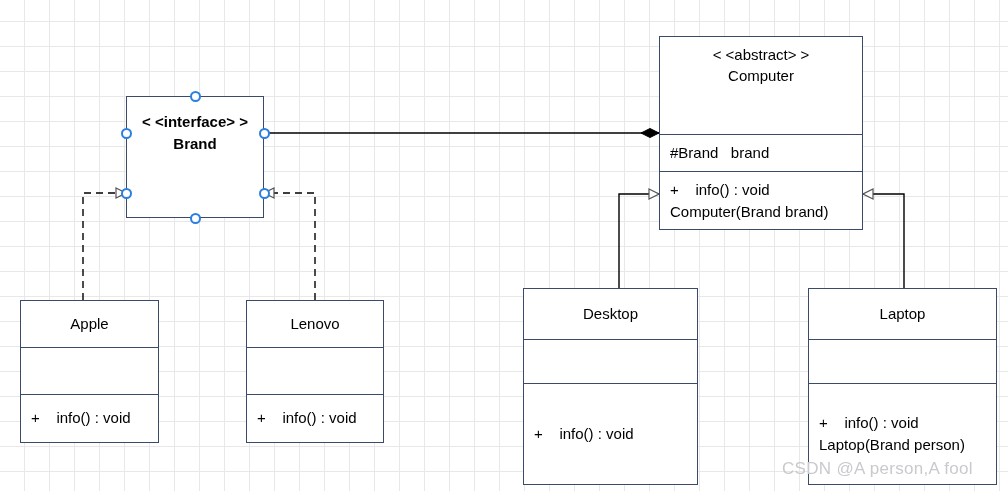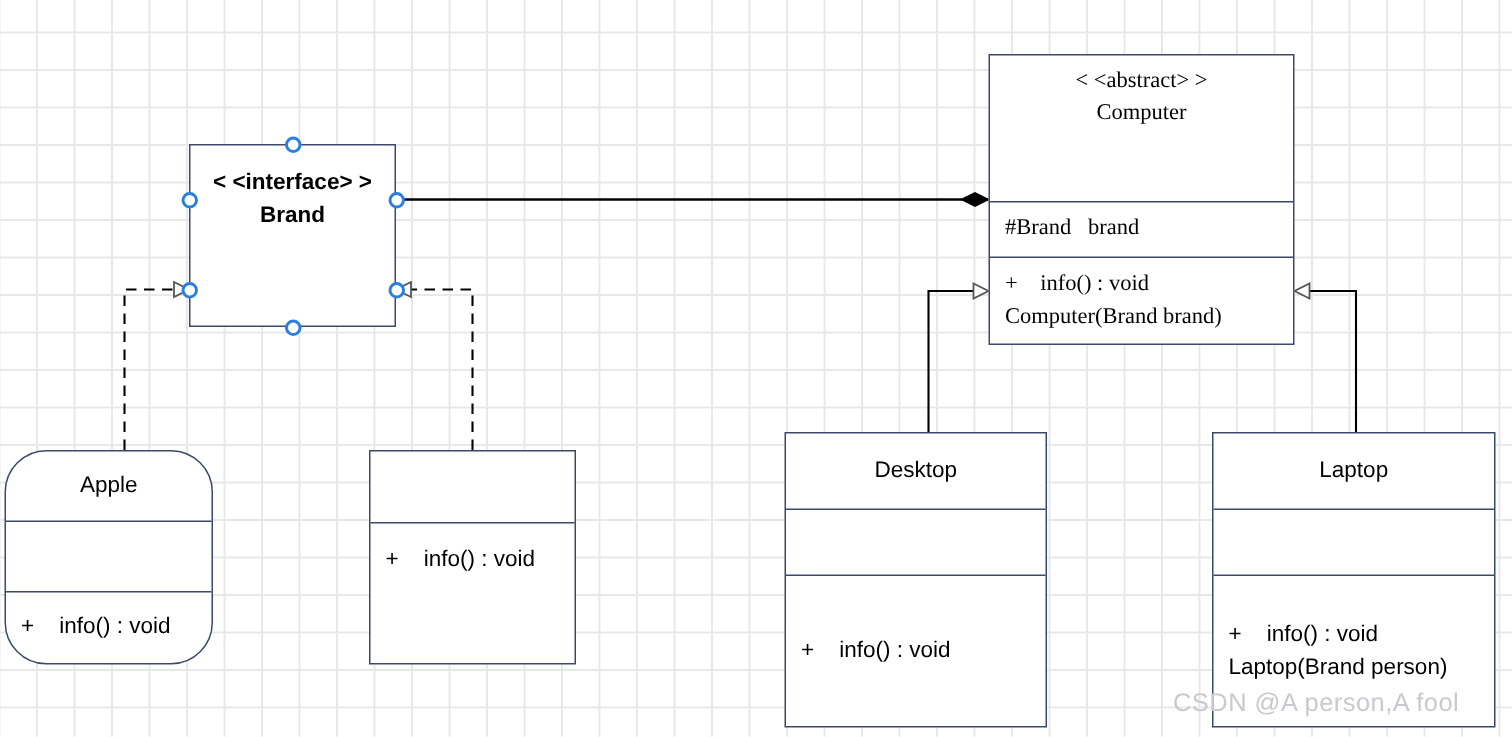--- a/index.html
+++ b/index.html
@@ -112,45 +112,48 @@
   </div>
 </div>
 
 <div class="handle" style="left:195px;top:96px;"></div>
 <div class="handle" style="left:126px;top:133px;"></div>
 <div class="handle" style="left:264px;top:133px;"></div>
 <div class="handle" style="left:126px;top:193px;"></div>
 <div class="handle" style="left:264px;top:193px;"></div>
 <div class="handle" style="left:195px;top:218px;"></div>
 
-<div class="uml-box" style="left:659px;top:36px;width:204px;height:194px;font-family:Liberation Serif, serif;">
+<div class="uml-box" style="left:659px;top:36px;width:204px;height:194px;">
   <div class="uml-sec sec-head" style="height:72px;">
     <div class="stereo">&lt; &lt;abstract&gt; &gt;</div>
     <div class="cname">Computer</div>
   </div>
   <div class="uml-sec sec-body" style="height:47px;margin-top:40px;">
     <div class="mline">#Brand   brand</div>
   </div>
   <div class="uml-sec sec-body" style="height:73px;">
     <div class="mline">+    info() : void</div>
     <div class="mline">Computer(Brand brand)</div>
   </div>
 </div>
 
-<div class="uml-box" style="left:3px;top:300px;width:139px;height:143px;border-radius:28px;">
+<div class="uml-box" style="left:20px;top:300px;width:139px;height:143px;">
   <div class="uml-sec sec-head" style="height:47px;">
     <div class="cname">Apple</div>
   </div>
   <div class="uml-sec sec-empty" style="height:47px;"></div>
   <div class="uml-sec sec-body" style="height:49px;">
     <div class="mline">+    info() : void</div>
   </div>
 </div>
 
 <div class="uml-box" style="left:246px;top:300px;width:138px;height:143px;">
+  <div class="uml-sec sec-head" style="height:47px;">
+    <div class="cname">Lenovo</div>
+  </div>
   <div class="uml-sec sec-empty" style="height:47px;"></div>
   <div class="uml-sec sec-body" style="height:49px;">
     <div class="mline">+    info() : void</div>
   </div>
 </div>
 
 <div class="uml-box" style="left:523px;top:288px;width:175px;height:197px;">
   <div class="uml-sec sec-head" style="height:51px;">
     <div class="cname">Desktop</div>
   </div>

